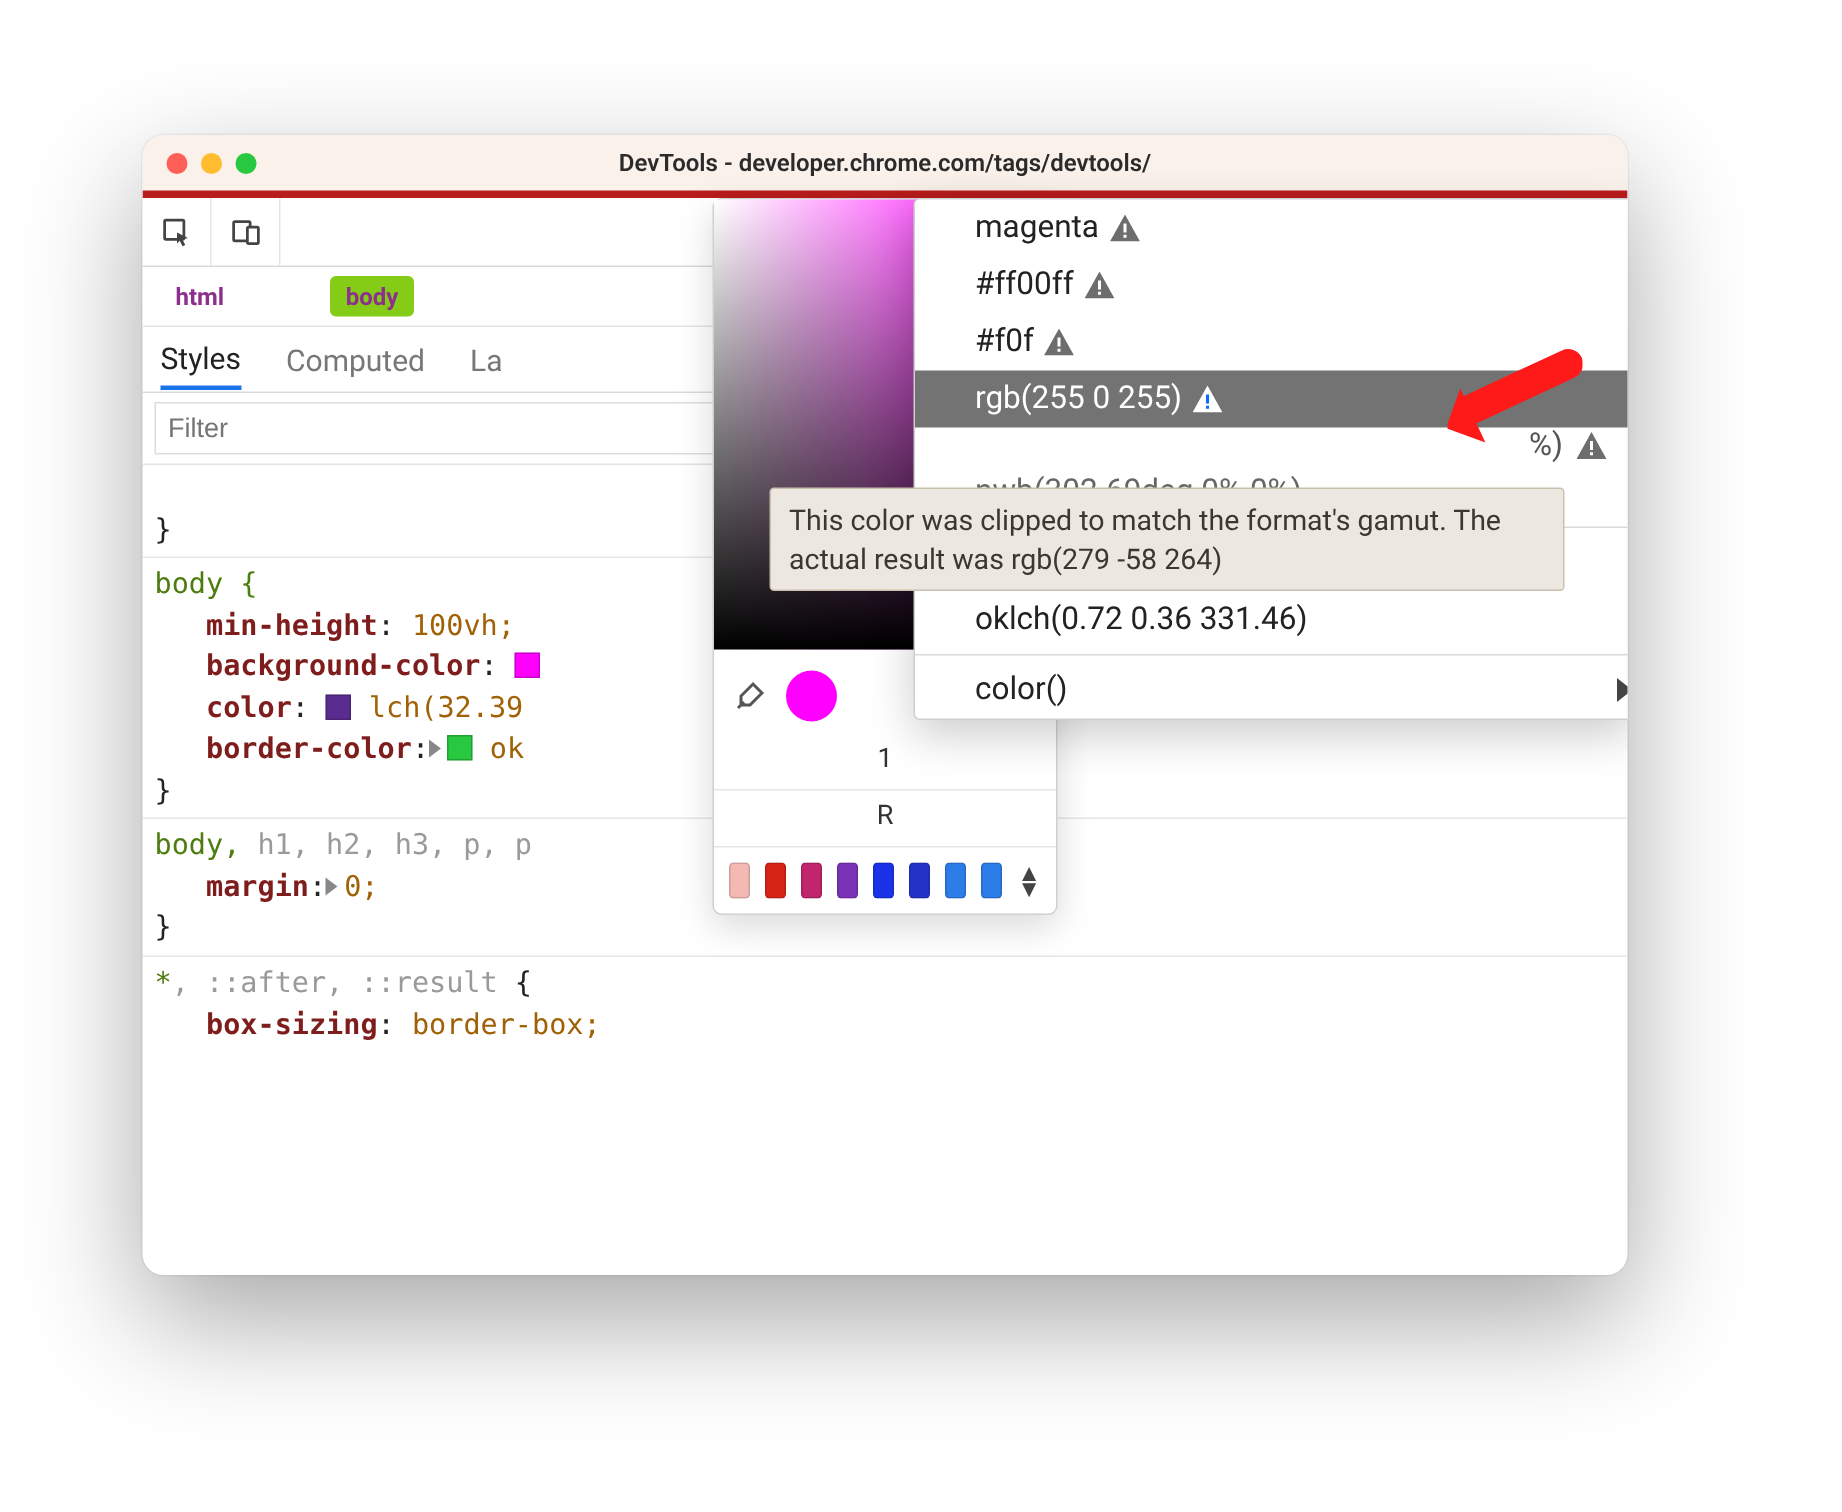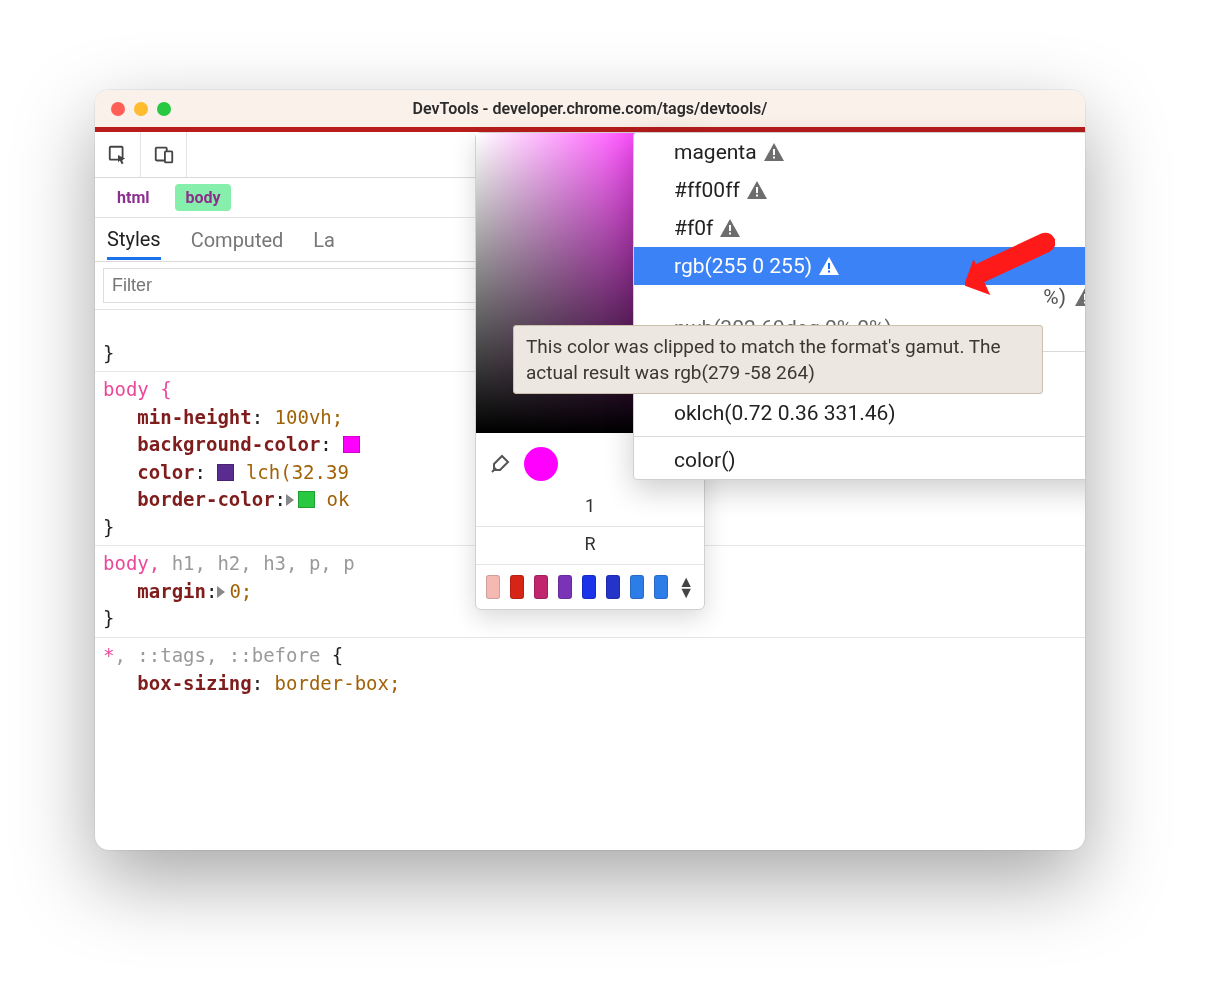--- a/index.html
+++ b/index.html
@@ -85,21 +85,21 @@
     border-bottom: 1px solid #e3e3e3;
     background: #fff;
   }
   .crumb {
     font-size: 16px;
     color: #8d2f8d;
     padding: 4px 10px;
     border-radius: 4px;
     font-weight: bold;
   }
-  .crumb.sel { background: #86efac; }
+  .crumb.sel { background: #84cc16; margin-left: 45px; }
   
   .subtabs {
     height: 44px;
     display:flex;
     align-items:center;
     gap: 30px;
     padding: 0 12px;
     border-bottom: 1px solid #d9d9d9;
     font-size: 20px;
     color:#777;
@@ -120,21 +120,21 @@
   }
   
   .code {
     font-family: ui-monospace, Menlo, Consolas, monospace;
     font-size: 19px;
     line-height: 1.45;
     color:#222;
     padding: 2px 8px 8px 8px;
     white-space: pre;
   }
-  .sel-name { color:#ec4899; }
+  .sel-name { color:#4d7c0f; }
   .css-prop { color:#7f1d1d;font-weight:bold; }
   .css-val  { color:#a16207; }
   .swatch {
     display:inline-block; width:17px; height:17px; vertical-align:-2px;
     border:1px solid rgba(0,0,0,0.2);
   }
   .rule-sep { border-top:1px solid #e6e6e6; margin:4px -8px; }
   .dim { color:#9a9a9a; }
   .tri {
     display:inline-block; width:0; height:0;
@@ -176,37 +176,37 @@
   .palette {
     display:flex; gap:10px; padding:10px 10px; align-items:center;
   }
   .pal-sw { width:24px; height:24px; border-radius:3px; border:1px solid rgba(0,0,0,0.15);}
   .pal-spin { margin-left:auto; font-size:16px; line-height:10px; color:#444; display:flex; flex-direction:column; gap:1px;}
 
   
   .formats-menu {
     position:absolute;
     top: 42px;
-    left: 538px;
+    left: 514px;
     width: 480px;
     background:#fff;
     border:1px solid #cfcfcf;
     border-radius:4px;
     box-shadow: 0 10px 30px rgba(0,0,0,0.2);
     z-index: 20;
     font-size: 21px;
     color:#222;
   }
   .menu-item {
     padding: 7px 40px 7px 40px;
     display:flex; align-items:center;
     white-space:nowrap;
     position:relative;
   }
-  .menu-item.selected { background:#3b82f6; color:#fff; }
+  .menu-item.selected { background:#737373; color:#fff; }
   .menu-sep { border-top:1px solid #d9d9d9; margin:4px 0;}
   .warn {
     display:inline-flex; margin-left:6px;
     width:22px; height:20px;
     align-items:center; justify-content:center;
   }
   .warn svg { display:block; }
   .menu-color-row { justify-content:space-between; padding-right:0;}
   .chev-right {
     width:0;height:0;border-style:solid;border-width:8px 0 8px 10px;
@@ -287,21 +287,21 @@
 <span>}</span>
 <div class="rule-sep"></div><span class="sel-name">body {</span>
    <span class="css-prop">min-height</span>: <span class="css-val">100vh;</span>
    <span class="css-prop">background-color</span>: <span class="swatch" style="background:#ff00ff"></span>
    <span class="css-prop">color</span>: <span class="swatch" style="background:#5b2c8f"></span> <span class="css-val">lch(32.39 </span>
    <span class="css-prop">border-color</span>:<span class="tri"></span><span class="swatch" style="background:#28c840"></span> <span class="css-val">ok</span>
 <span>}</span>
 <div class="rule-sep"></div><span class="sel-name">body, </span><span class="dim">h1, h2, h3, p, p</span>
    <span class="css-prop">margin</span>:<span class="tri"></span><span class="css-val">0;</span>
 <span>}</span>
-<div class="rule-sep"></div><span class="sel-name">*</span><span class="dim">, ::tags, ::before </span><span>{</span>
+<div class="rule-sep"></div><span class="sel-name">*</span><span class="dim">, ::after, ::result </span><span>{</span>
    <span class="css-prop">box-sizing</span>: <span class="css-val">border-box;</span>
   </div>
 
   <div class="color-popup">
     <div class="color-area"></div>
     <div class="picker-tools">
       <span class="eyedropper">
         <svg viewBox="0 0 24 24" width="24" height="24" fill="none" stroke="currentColor" stroke-width="2">
           <path d="M4 20 L8 16 M14 4 L20 10 L12 18 L6 18 L6 12 Z"></path>
         </svg>

